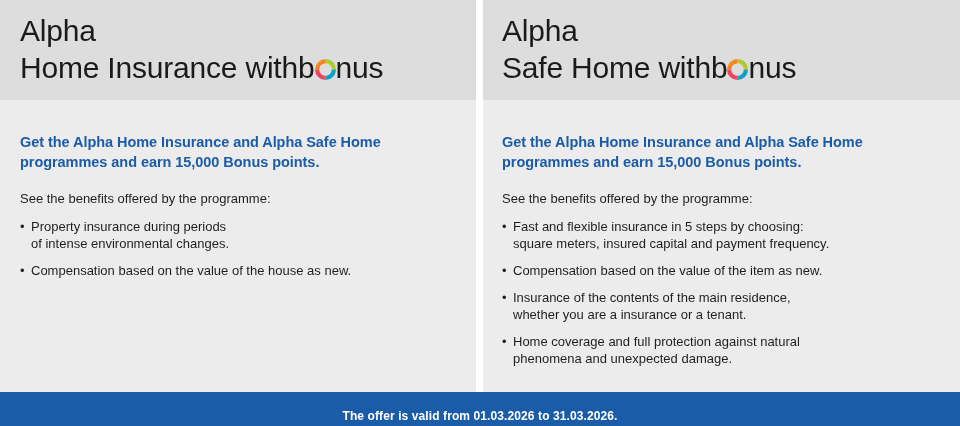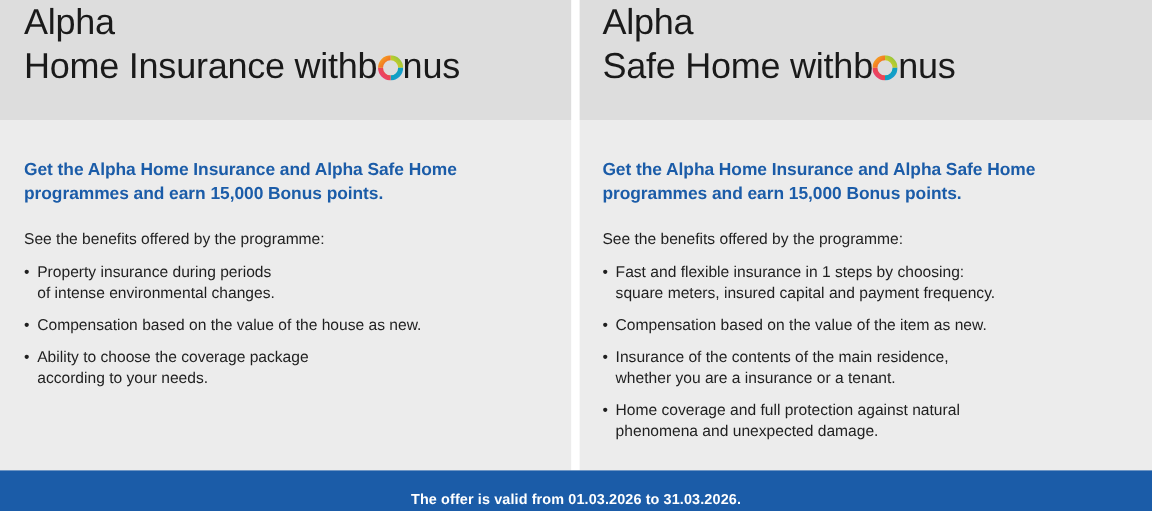--- a/index.html
+++ b/index.html
@@ -48,20 +48,21 @@
     top: 0;
     height: 392px;
   }
   .panel-left  { left: 0px;   width: 476px; }
   .panel-right { left: 483px; width: 477px; }
 
   .panel-head {
     height: 128px;
     box-sizing: border-box;
     padding-left: 20px;
+    padding-top: 12px;
   }
   .panel-right .panel-head { padding-left: 19px; }
 
   .title {
     font-size: 30px;
     font-weight: 300;
     line-height: 37px;
     color: #1a1a1a;
     letter-spacing: -0.2px;
     white-space: nowrap;
@@ -206,24 +207,20 @@
       <p class="lead">Get the Alpha Home Insurance and Alpha Safe Home programmes and earn 15,000 Bonus points.</p>
       <p class="intro">See the benefits offered by the programme:</p>
       <ul class="benefits">
         <li>
           <span>Property insurance during periods</span>
           <span class="l2">of intense environmental changes.</span>
         </li>
         <li>
           <span>Compensation based on the value of the house as new.</span>
         </li>
-        <li>
-          <span>Ability to choose the coverage package</span>
-          <span class="l2">according to your needs.</span>
-        </li>
       </ul>
     </div>
   </div>
 
   <div class="panel panel-right">
 
     <div class="panel-head">
       <div class="title">Alpha</div>
       <div class="title title-line2">
         <span>Safe Home with </span>
@@ -258,21 +255,21 @@
           <span>nus</span>
         </span>
       </div>
     </div>
 
     <div class="panel-body">
       <p class="lead">Get the Alpha Home Insurance and Alpha Safe Home programmes and earn 15,000 Bonus points.</p>
       <p class="intro">See the benefits offered by the programme:</p>
       <ul class="benefits">
         <li>
-          <span>Fast and flexible insurance in 1 steps by choosing:</span>
+          <span>Fast and flexible insurance in 5 steps by choosing:</span>
           <span class="l2">square meters, insured capital and payment frequency.</span>
         </li>
         <li>
           <span>Compensation based on the value of the item as new.</span>
         </li>
         <li>
           <span>Insurance of the contents of the main residence,</span>
           <span class="l2">whether you are a insurance or a tenant.</span>
         </li>
         <li>

